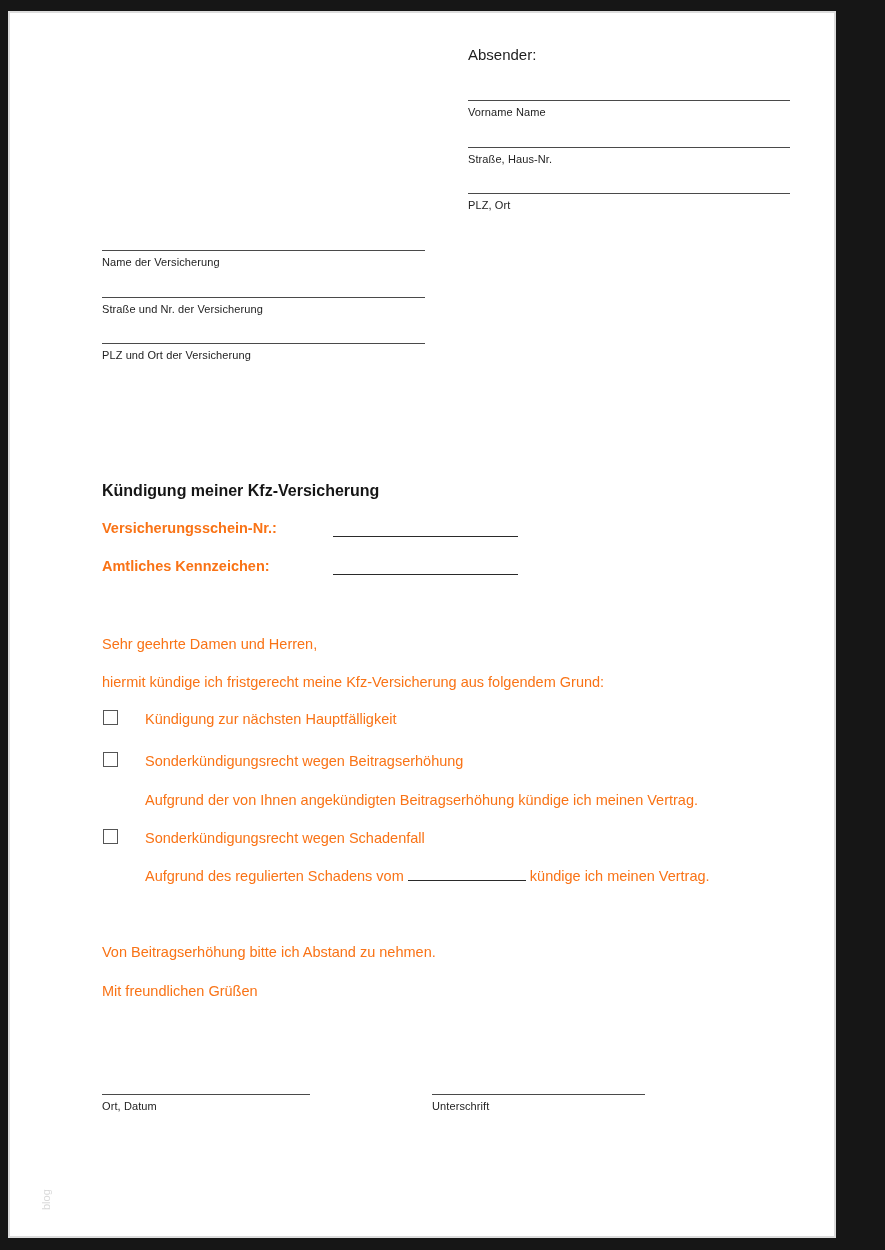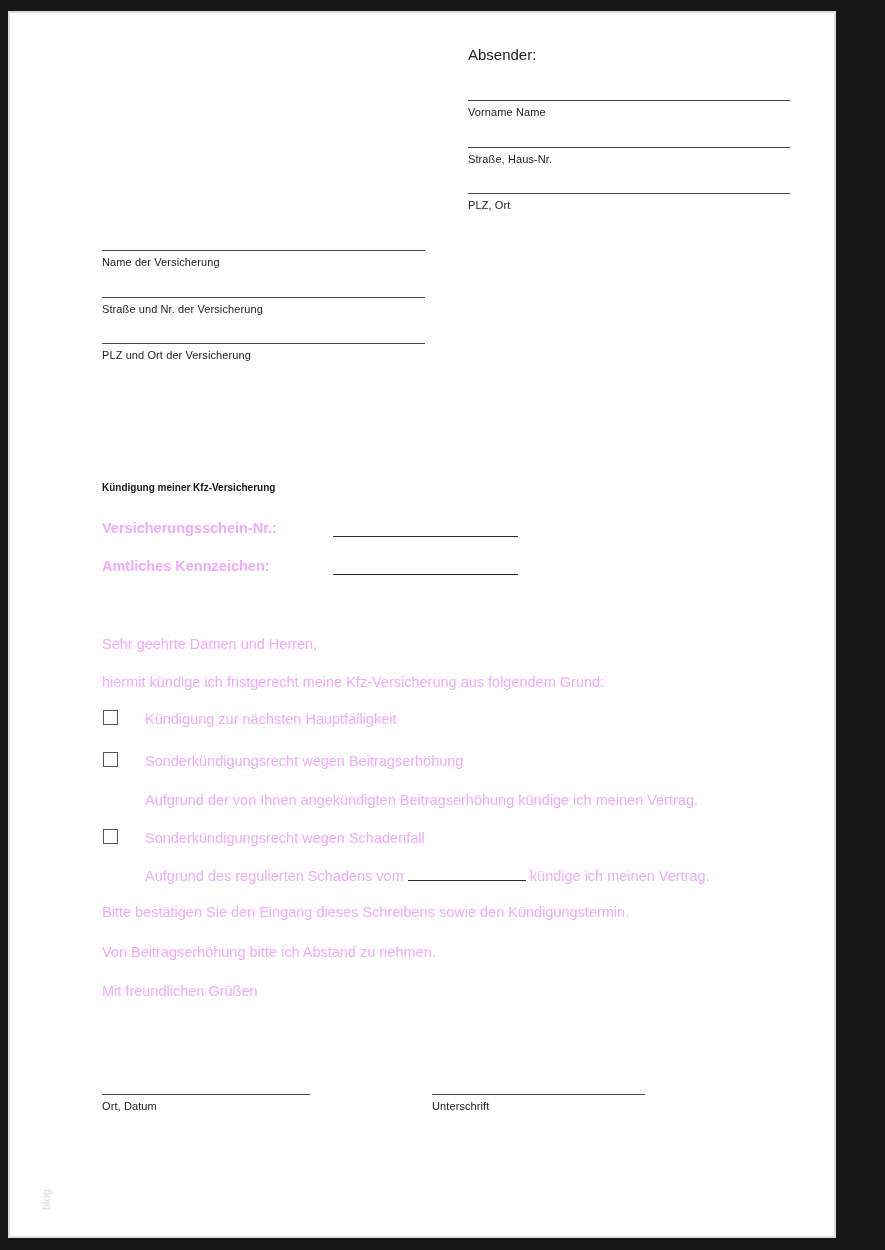--- a/index.html
+++ b/index.html
@@ -32,24 +32,24 @@
     color:#232323;
     letter-spacing:.1px;
   }
   .heading {
     font-size:15px;
     color:#1d1d1d;
   }
   .bold { font-weight:bold; }
   .body-text {
     font-size:14.5px;
-    color:#f0abfc;
+    color:#f97316;
   }
   .subject-title {
-    font-size:10px;
+    font-size:16px;
     font-weight:bold;
     color:#161616;
   }
   .checkbox {
     width:15px; height:15px;
     border:1.5px solid #555;
     background:#fff;
     display:inline-block;
   }
   .blank-inline {
@@ -112,21 +112,20 @@
   <div class="abs body-text" style="left:145px; top:792px;">Aufgrund der von Ihnen angekündigten Beitragserhöhung kündige ich meinen Vertrag.</div>
 
   <span class="abs checkbox" style="left:103px; top:829px;"></span>
   <div class="abs body-text" style="left:145px; top:830px;">Sonderkündigungsrecht wegen Schadenfall</div>
   <div class="abs body-text" style="left:145px; top:868px;">
     <span>Aufgrund des regulierten Schadens vom</span>
     <span class="blank-inline"></span>
     <span>kündige ich meinen Vertrag.</span>
   </div>
 
-  <div class="abs body-text" style="left:102px; top:904px;">Bitte bestätigen Sie den Eingang dieses Schreibens sowie den Kündigungstermin.</div>
   <div class="abs body-text" style="left:102px; top:944px;">Von Beitragserhöhung bitte ich Abstand zu nehmen.</div>
   <div class="abs body-text" style="left:102px; top:983px;">Mit freundlichen Grüßen</div>
 
   <div class="abs line" style="left:102px; top:1094px; width:208px;"></div>
   <div class="abs small-label" style="left:102px; top:1100px;">Ort, Datum</div>
 
   <div class="abs line" style="left:432px; top:1094px; width:213px;"></div>
   <div class="abs small-label" style="left:432px; top:1100px;">Unterschrift</div>
 
   <div class="abs watermark" style="left:40px; top:1210px;">blog</div>

